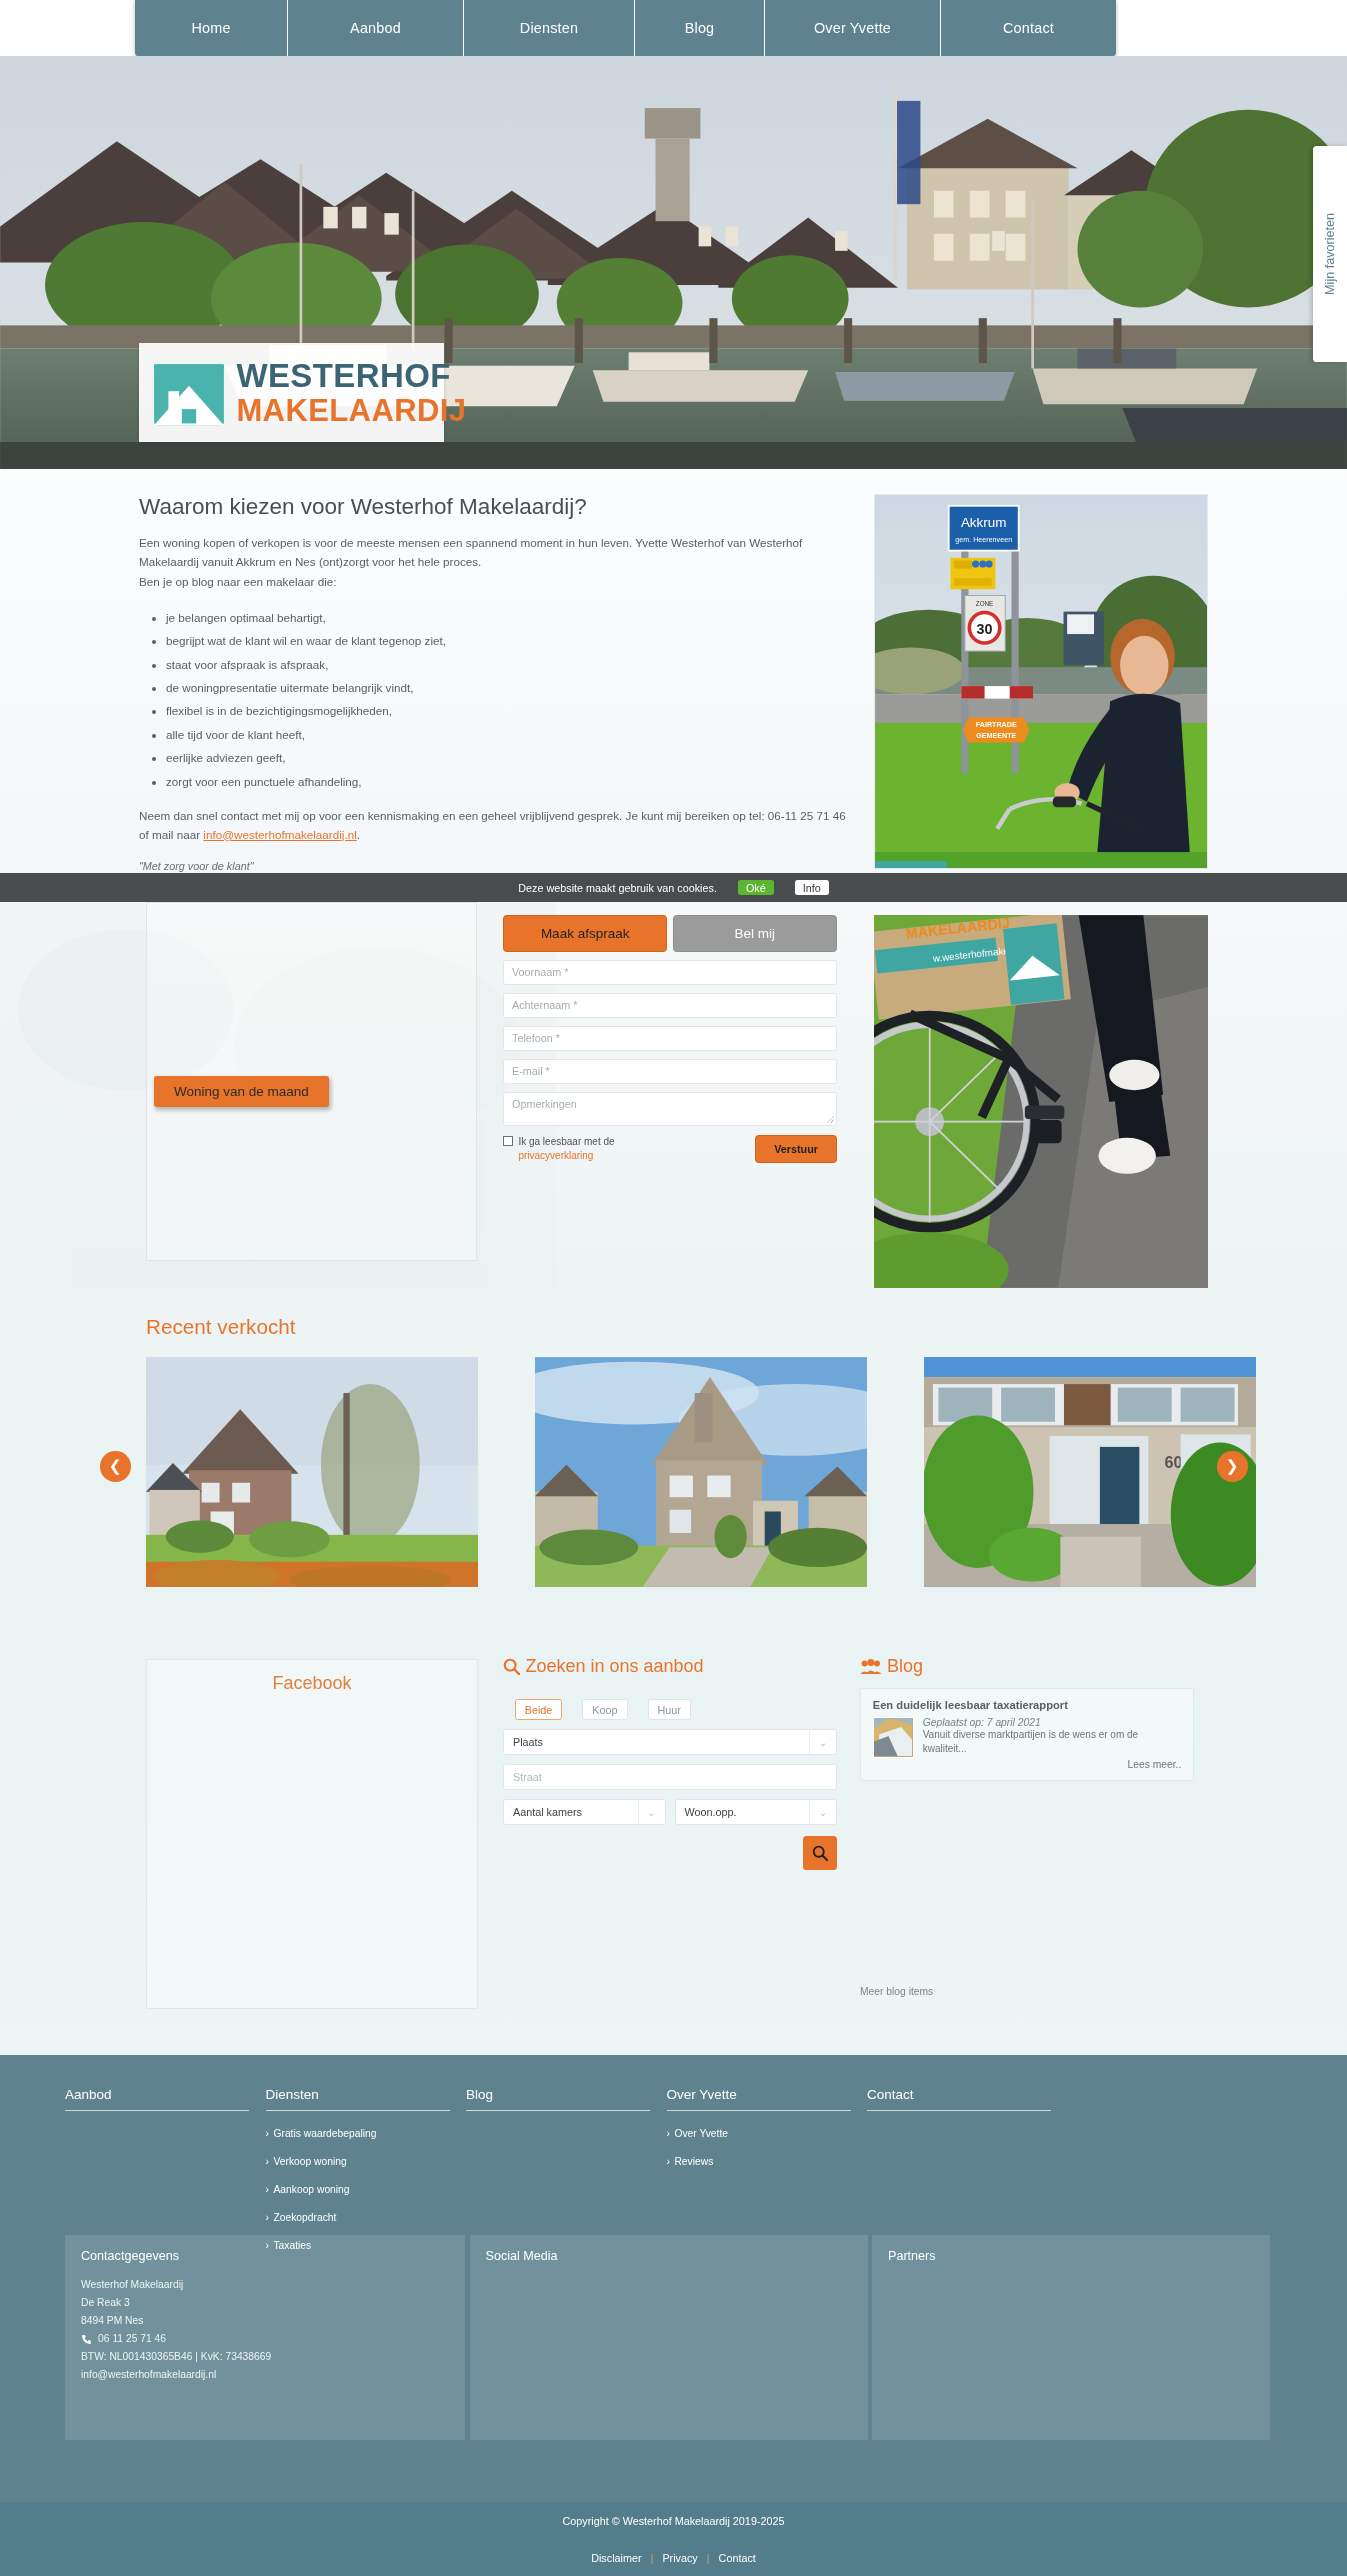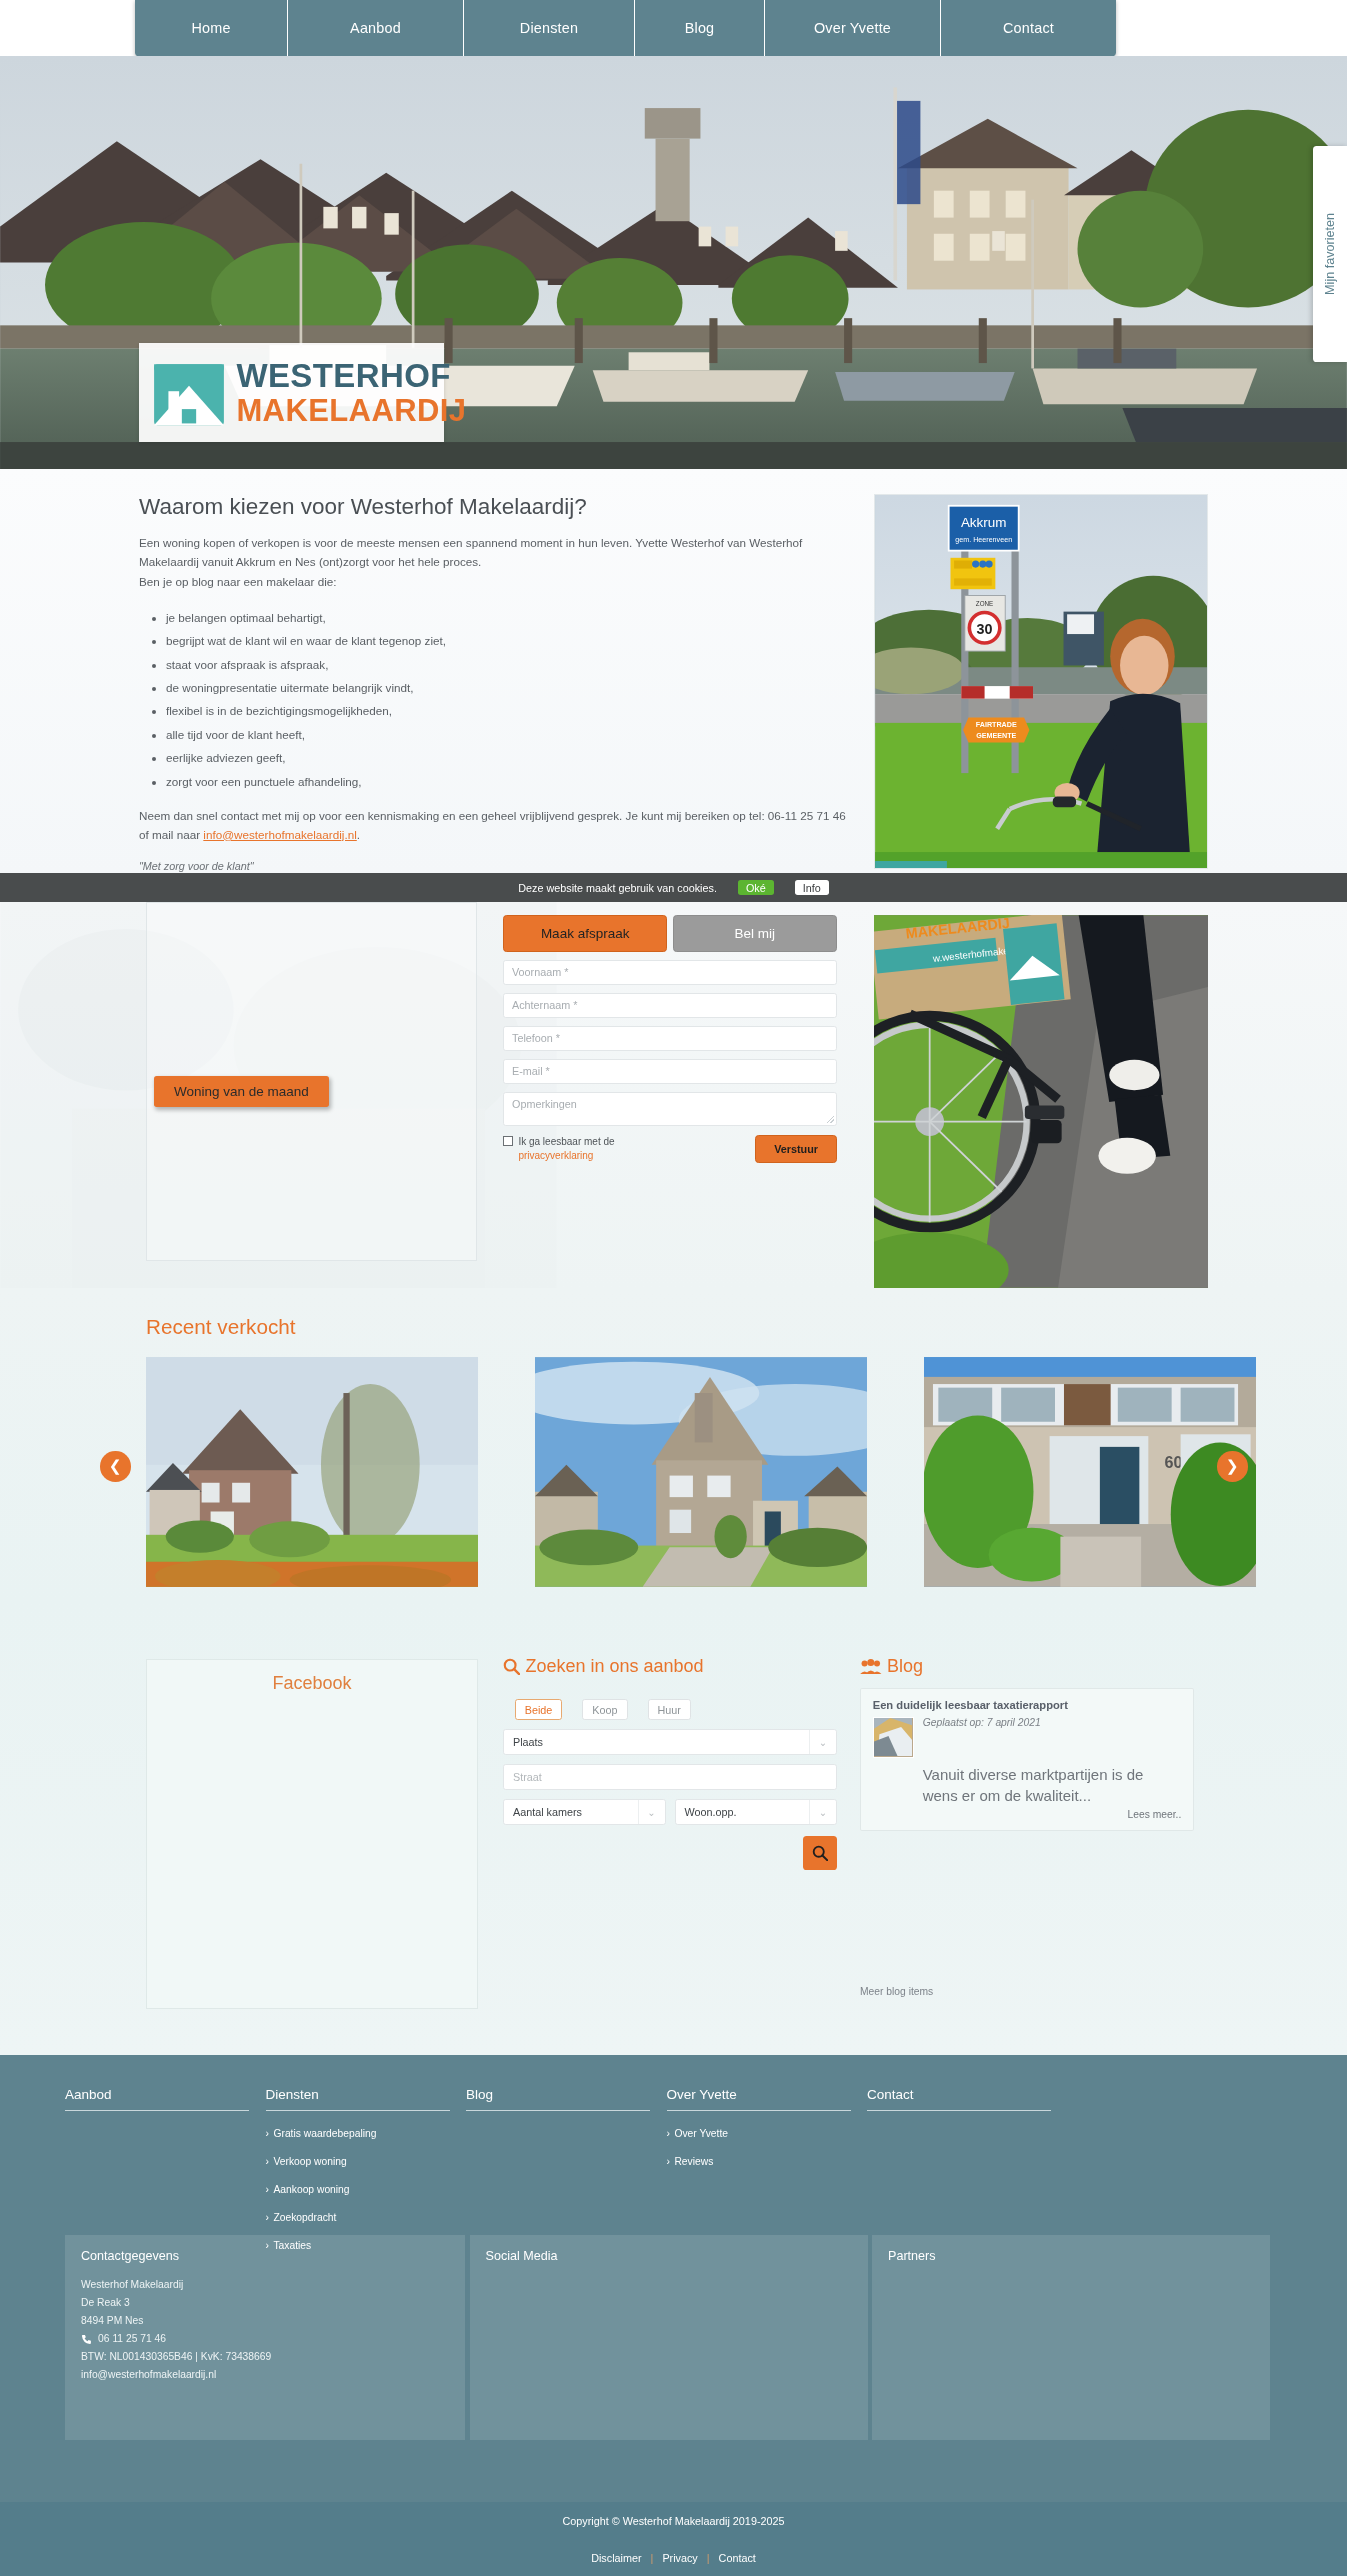--- a/index.html
+++ b/index.html
@@ -252,21 +252,21 @@
     margin-top:10.8px; border:0.9px solid #e0e8e8; background:#f3f9f8;
     padding:10px 11.7px; border-radius:1.8px;
   }
   .blog-title { font-size:11.2px; font-weight:bold; color:#59606a; }
   .blog-body { display:flex; gap:9px; margin-top:6.3px; }
   .blog-thumb {
     width:41px; height:41px; flex:0 0 auto;
     background:#b9a88c; border:1.8px solid #ffffff; overflow:hidden;
   }
   .blog-meta { font-size:10.3px; color:#7b8187; font-style:italic; }
-  .blog-excerpt { font-size:15px; color:#6f757b; line-height:1.4;margin-top:36px; }
+  .blog-excerpt { font-size:10px; color:#6f757b; line-height:1.4; }
   .lees { text-align:right; font-size:10.3px; color:#6f757b; cursor:pointer; margin-top:2.7px; }
   .meer { position:absolute; left:860px; top:384px; font-size:10.3px; color:#7d838a; cursor:pointer; }
 
   
   .footer {
     position:absolute; top:2055px; left:0; width:1347px; height:447px;
     background:#5e838f;
   }
   .fcols { position:absolute; left:65px; top:32px; display:flex; }
   .fcol { width:196px; margin-right:4.5px; }

